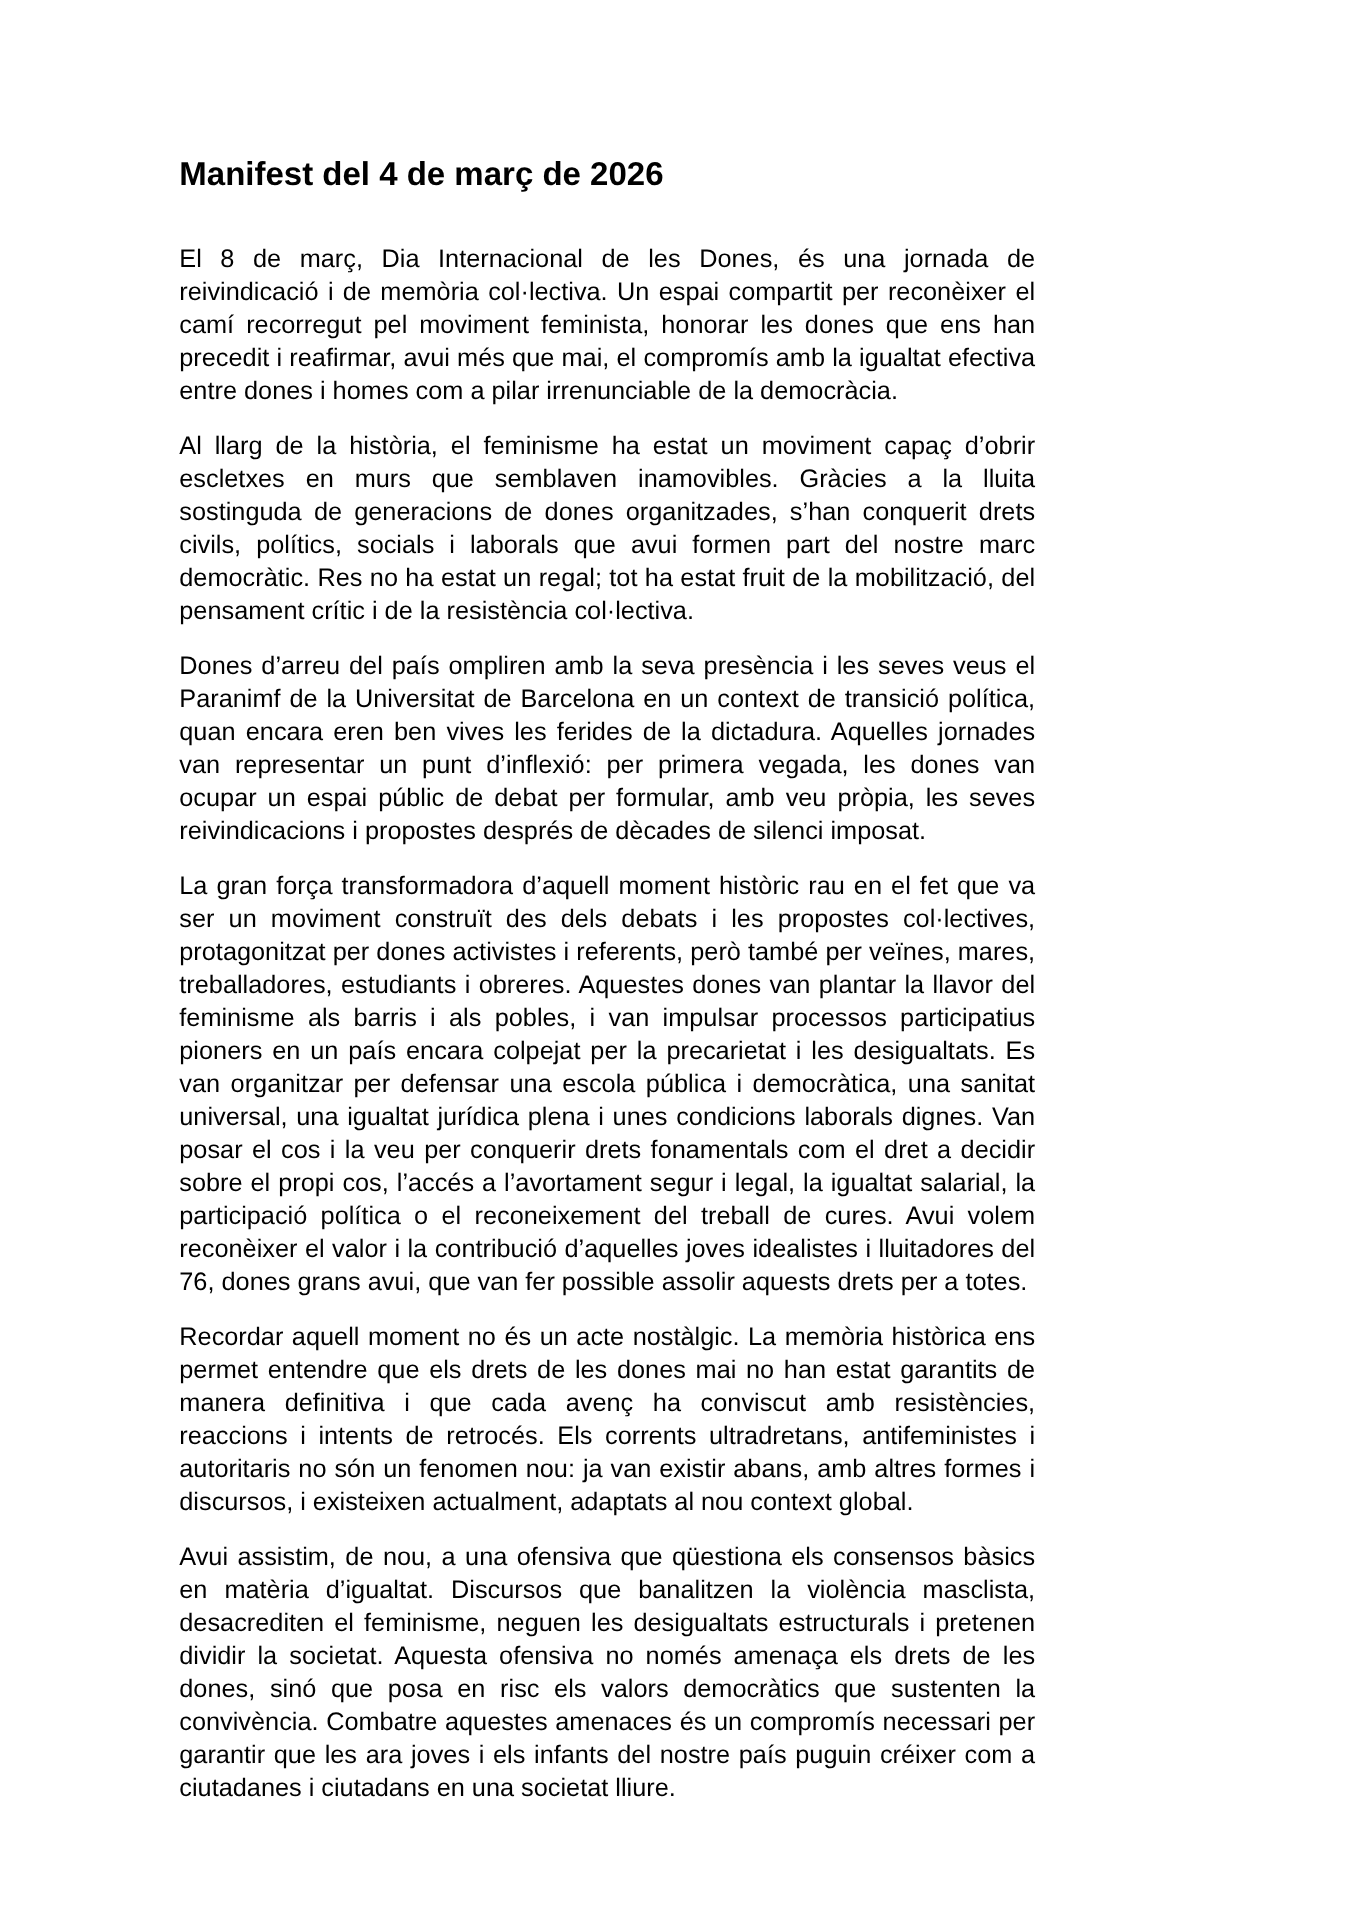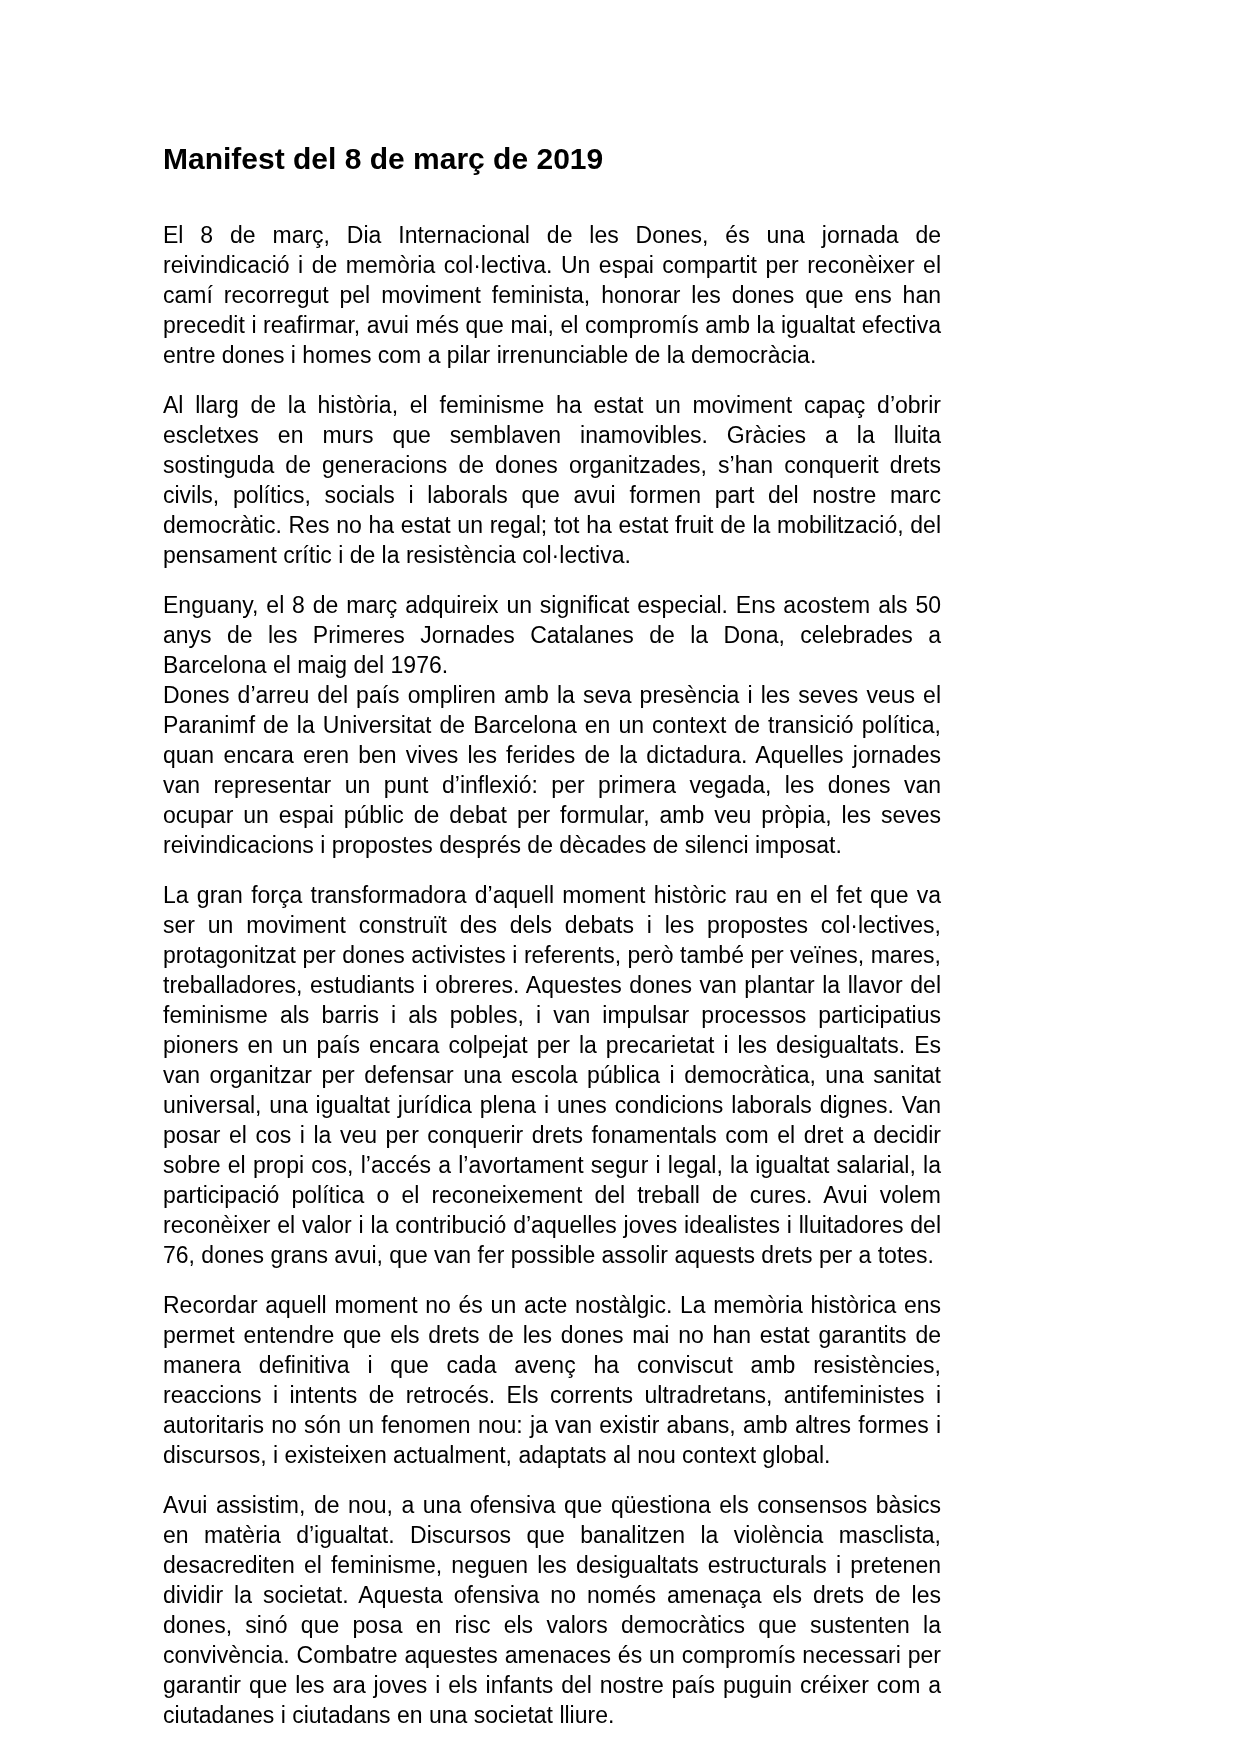--- a/index.html
+++ b/index.html
@@ -39,27 +39,26 @@
   
   p.body-para.no-gap {
     margin-bottom: 0;
   }
 </style>
 </head>
 <body>
 
 <div class="page">
   <div class="content">
-    <h1 class="doc-title">Manifest del 8 de març de 2019</h1>
+    <h1 class="doc-title">Manifest del 4 de març de 2026</h1>
 
     <p class="body-para">El 8 de març, Dia Internacional de les Dones, és una jornada de reivindicació i de memòria col·lectiva. Un espai compartit per reconèixer el camí recorregut pel moviment feminista, honorar les dones que ens han precedit i reafirmar, avui més que mai, el compromís amb la igualtat efectiva entre dones i homes com a pilar irrenunciable de la democràcia.</p>
 
     <p class="body-para">Al llarg de la història, el feminisme ha estat un moviment capaç d’obrir escletxes en murs que semblaven inamovibles. Gràcies a la lluita sostinguda de generacions de dones organitzades, s’han conquerit drets civils, polítics, socials i laborals que avui formen part del nostre marc democràtic. Res no ha estat un regal; tot ha estat fruit de la mobilització, del pensament crític i de la resistència col·lectiva.</p>
 
-    <p class="body-para no-gap">Enguany, el 8 de març adquireix un significat especial. Ens acostem als 50 anys de les Primeres Jornades Catalanes de la Dona, celebrades a Barcelona el maig del 1976.</p>
 
     <p class="body-para">Dones d’arreu del país ompliren amb la seva presència i les seves veus el Paranimf de la Universitat de Barcelona en un context de transició política, quan encara eren ben vives les ferides de la dictadura. Aquelles jornades van representar un punt d’inflexió: per primera vegada, les dones van ocupar un espai públic de debat per formular, amb veu pròpia, les seves reivindicacions i propostes després de dècades de silenci imposat.</p>
 
     <p class="body-para">La gran força transformadora d’aquell moment històric rau en el fet que va ser un moviment construït des dels debats i les propostes col·lectives, protagonitzat per dones activistes i referents, però també per veïnes, mares, treballadores, estudiants i obreres. Aquestes dones van plantar la llavor del feminisme als barris i als pobles, i van impulsar processos participatius pioners en un país encara colpejat per la precarietat i les desigualtats. Es van organitzar per defensar una escola pública i democràtica, una sanitat universal, una igualtat jurídica plena i unes condicions laborals dignes. Van posar el cos i la veu per conquerir drets fonamentals com el dret a decidir sobre el propi cos, l’accés a l’avortament segur i legal, la igualtat salarial, la participació política o el reconeixement del treball de cures. Avui volem reconèixer el valor i la contribució d’aquelles joves idealistes i lluitadores del 76, dones grans avui, que van fer possible assolir aquests drets per a totes.</p>
 
     <p class="body-para">Recordar aquell moment no és un acte nostàlgic. La memòria històrica ens permet entendre que els drets de les dones mai no han estat garantits de manera definitiva i que cada avenç ha conviscut amb resistències, reaccions i intents de retrocés. Els corrents ultradretans, antifeministes i autoritaris no són un fenomen nou: ja van existir abans, amb altres formes i discursos, i existeixen actualment, adaptats al nou context global.</p>
 
     <p class="body-para">Avui assistim, de nou, a una ofensiva que qüestiona els consensos bàsics en matèria d’igualtat. Discursos que banalitzen la violència masclista, desacrediten el feminisme, neguen les desigualtats estructurals i pretenen dividir la societat. Aquesta ofensiva no només amenaça els drets de les dones, sinó que posa en risc els valors democràtics que sustenten la convivència. Combatre aquestes amenaces és un compromís necessari per garantir que les ara joves i els infants del nostre país puguin créixer com a ciutadanes i ciutadans en una societat lliure.</p>
   </div>
 </div>

